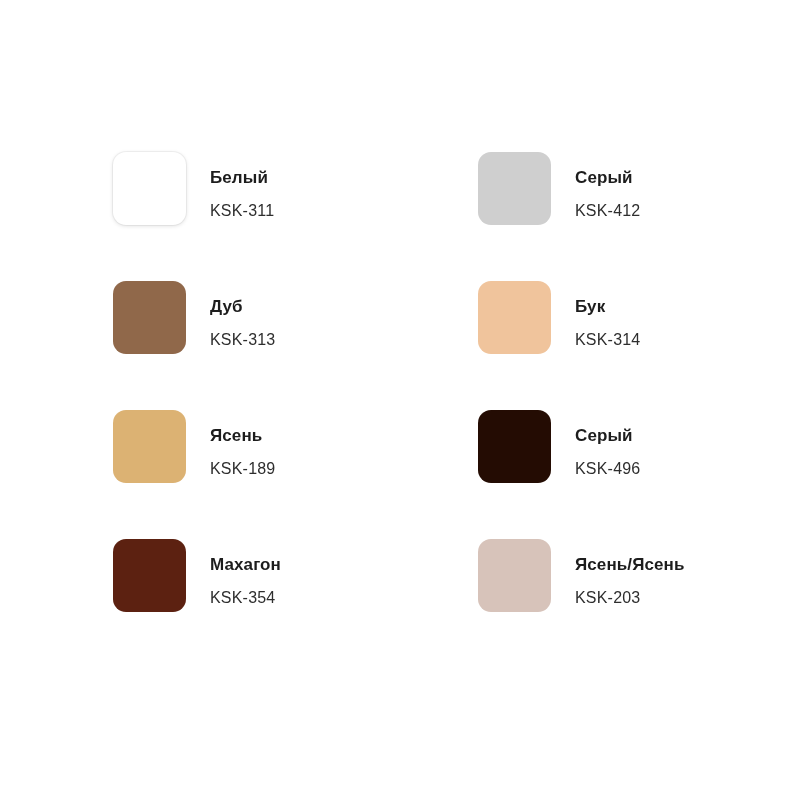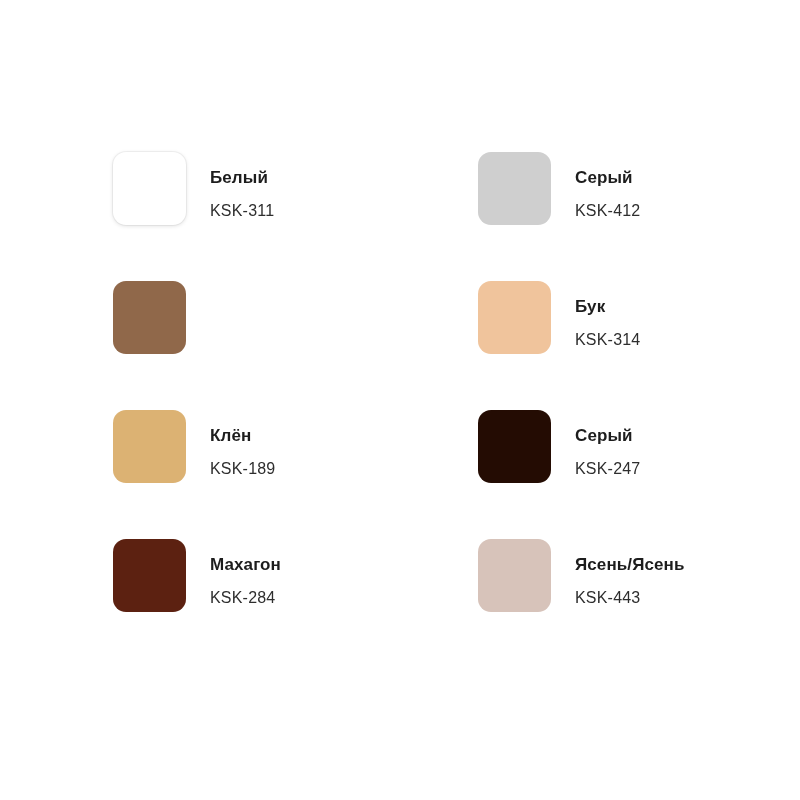--- a/index.html
+++ b/index.html
@@ -86,49 +86,53 @@
     </div>
     <div class="swatch-item">
       <div class="swatch-chip" style="background: rgb(207, 207, 207);"></div>
       <div class="swatch-text">
         <div class="swatch-name">Серый</div>
         <div class="swatch-code">KSK-412</div>
       </div>
     </div>
     <div class="swatch-item">
       <div class="swatch-chip" style="background: rgb(144, 104, 74);"></div>
+      <div class="swatch-text">
+        <div class="swatch-name">Дуб</div>
+        <div class="swatch-code">KSK-313</div>
+      </div>
     </div>
     <div class="swatch-item">
       <div class="swatch-chip" style="background: rgb(240, 196, 156);"></div>
       <div class="swatch-text">
         <div class="swatch-name">Бук</div>
         <div class="swatch-code">KSK-314</div>
       </div>
     </div>
     <div class="swatch-item">
       <div class="swatch-chip" style="background: rgb(220, 178, 115);"></div>
       <div class="swatch-text">
-        <div class="swatch-name">Клён</div>
+        <div class="swatch-name">Ясень</div>
         <div class="swatch-code">KSK-189</div>
       </div>
     </div>
     <div class="swatch-item">
       <div class="swatch-chip" style="background: rgb(36, 12, 3);"></div>
       <div class="swatch-text">
         <div class="swatch-name">Серый</div>
-        <div class="swatch-code">KSK-247</div>
+        <div class="swatch-code">KSK-496</div>
       </div>
     </div>
     <div class="swatch-item">
       <div class="swatch-chip" style="background: rgb(92, 33, 17);"></div>
       <div class="swatch-text">
         <div class="swatch-name">Махагон</div>
-        <div class="swatch-code">KSK-284</div>
+        <div class="swatch-code">KSK-354</div>
       </div>
     </div>
     <div class="swatch-item">
       <div class="swatch-chip" style="background: rgb(215, 195, 186);"></div>
       <div class="swatch-text">
         <div class="swatch-name">Ясень/Ясень</div>
-        <div class="swatch-code">KSK-443</div>
+        <div class="swatch-code">KSK-203</div>
       </div>
     </div>
   </div>
 
 </body></html>

